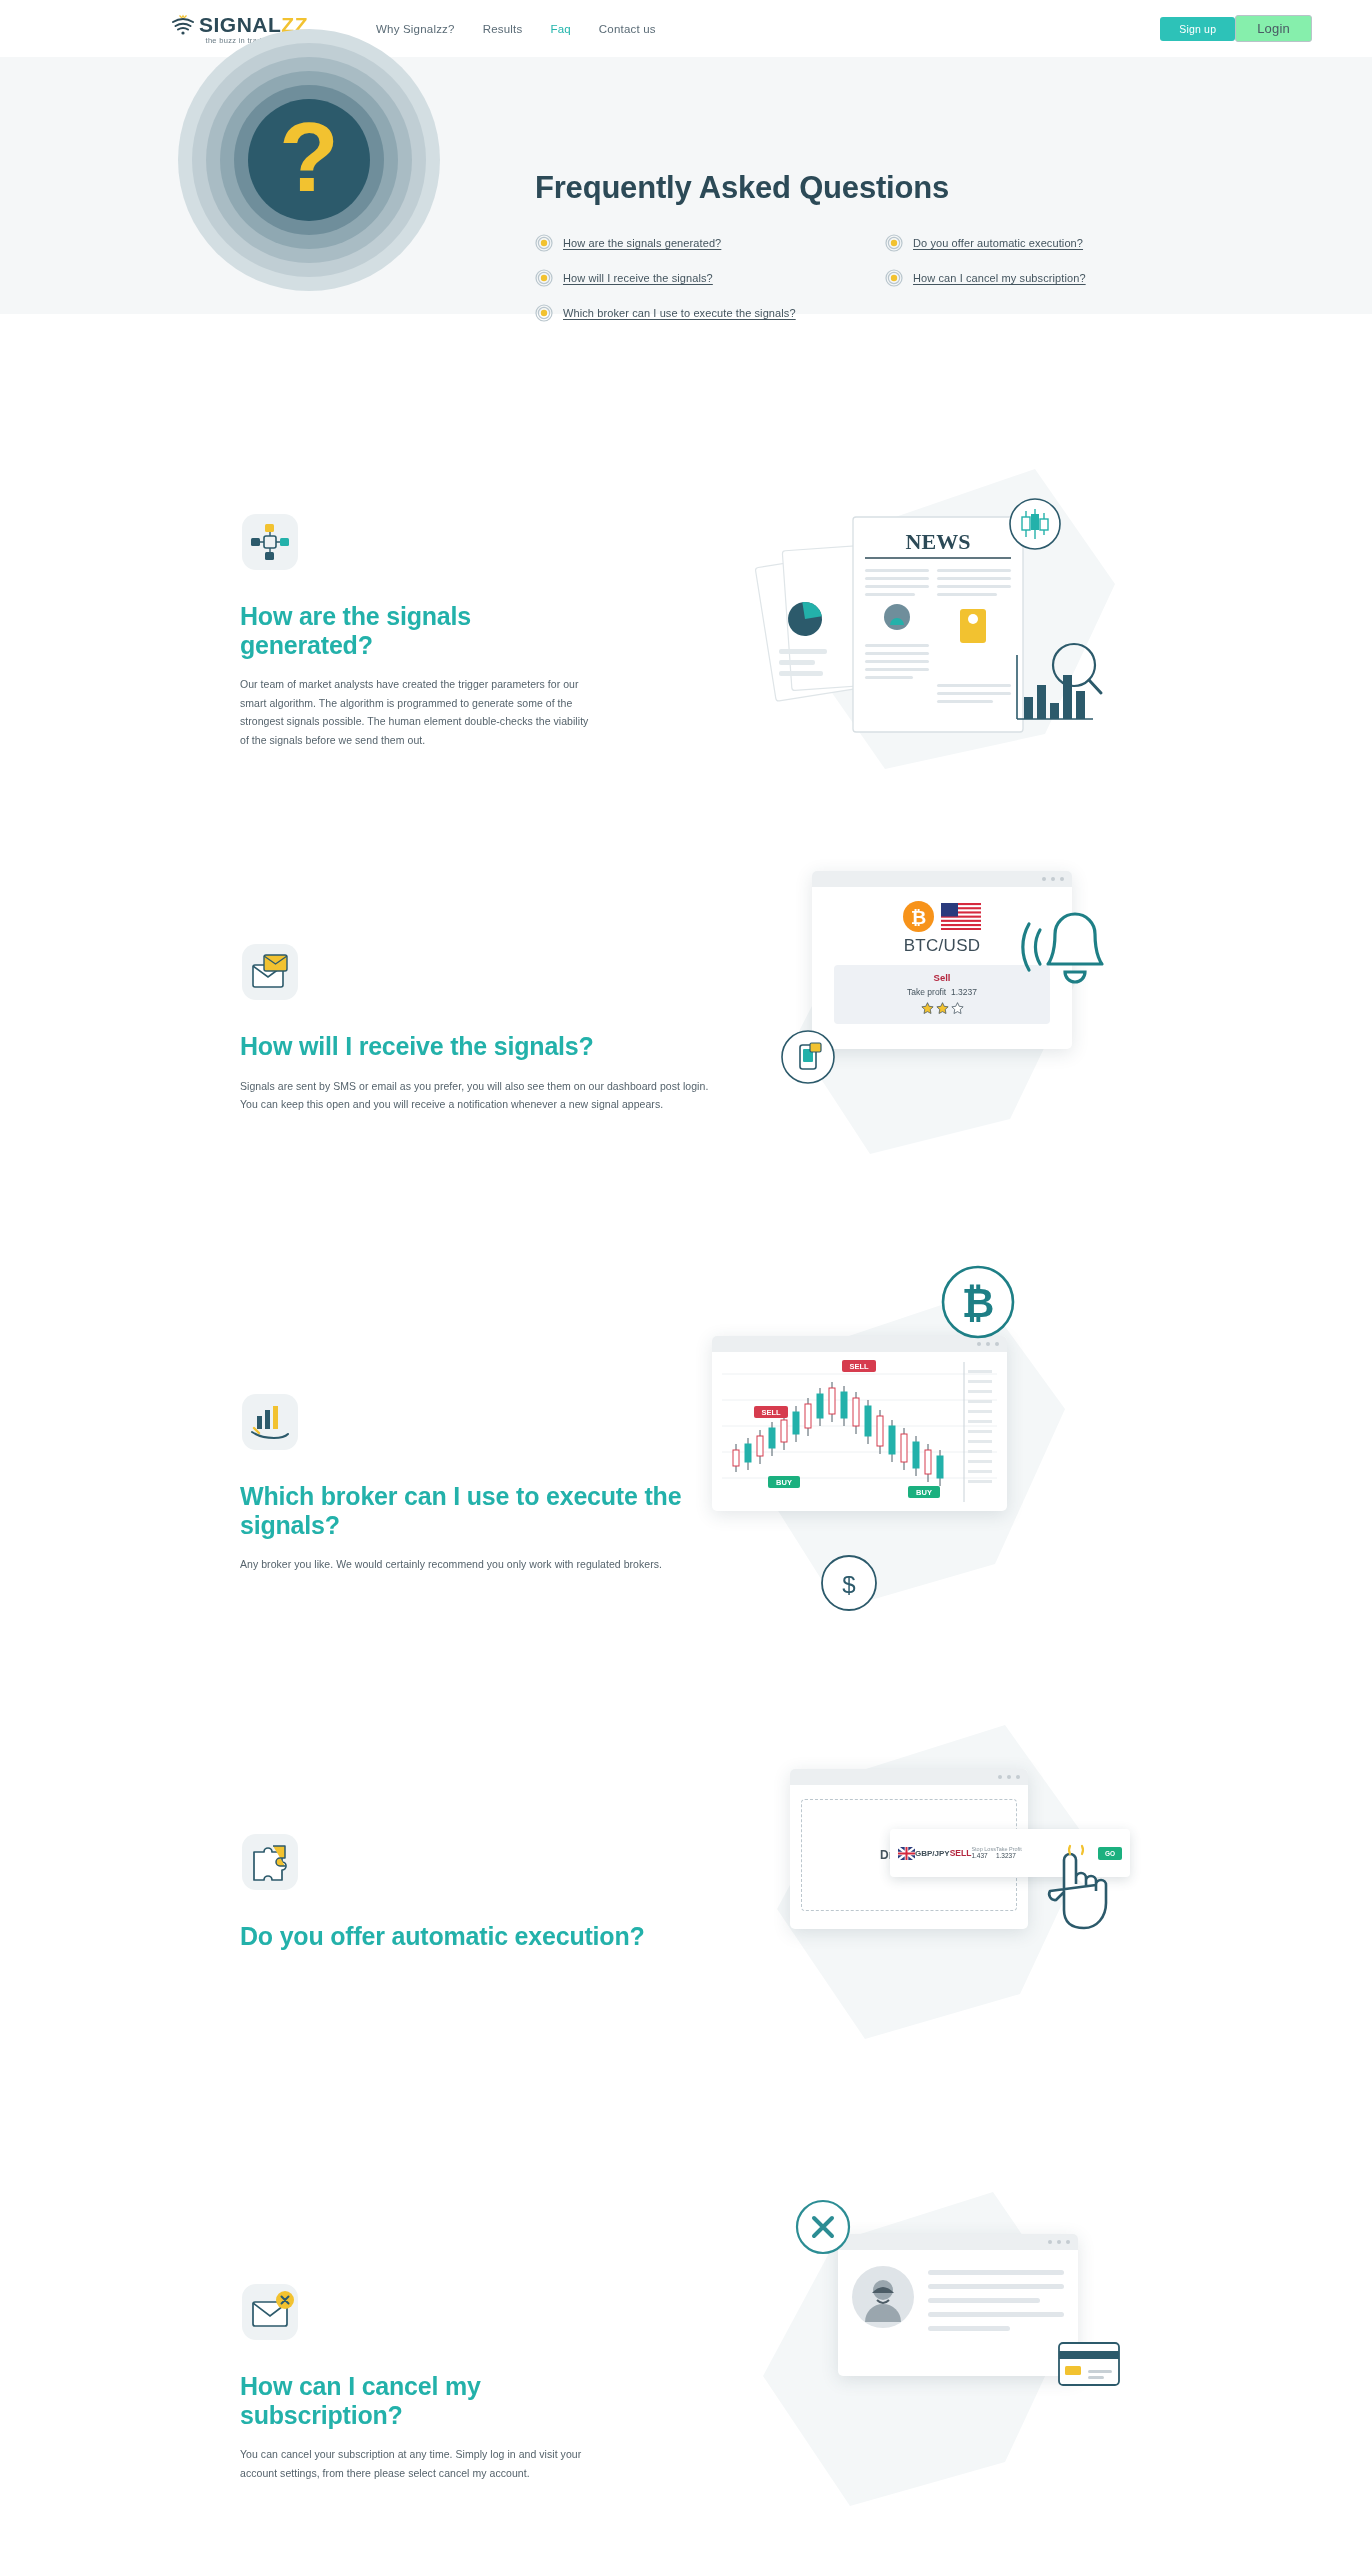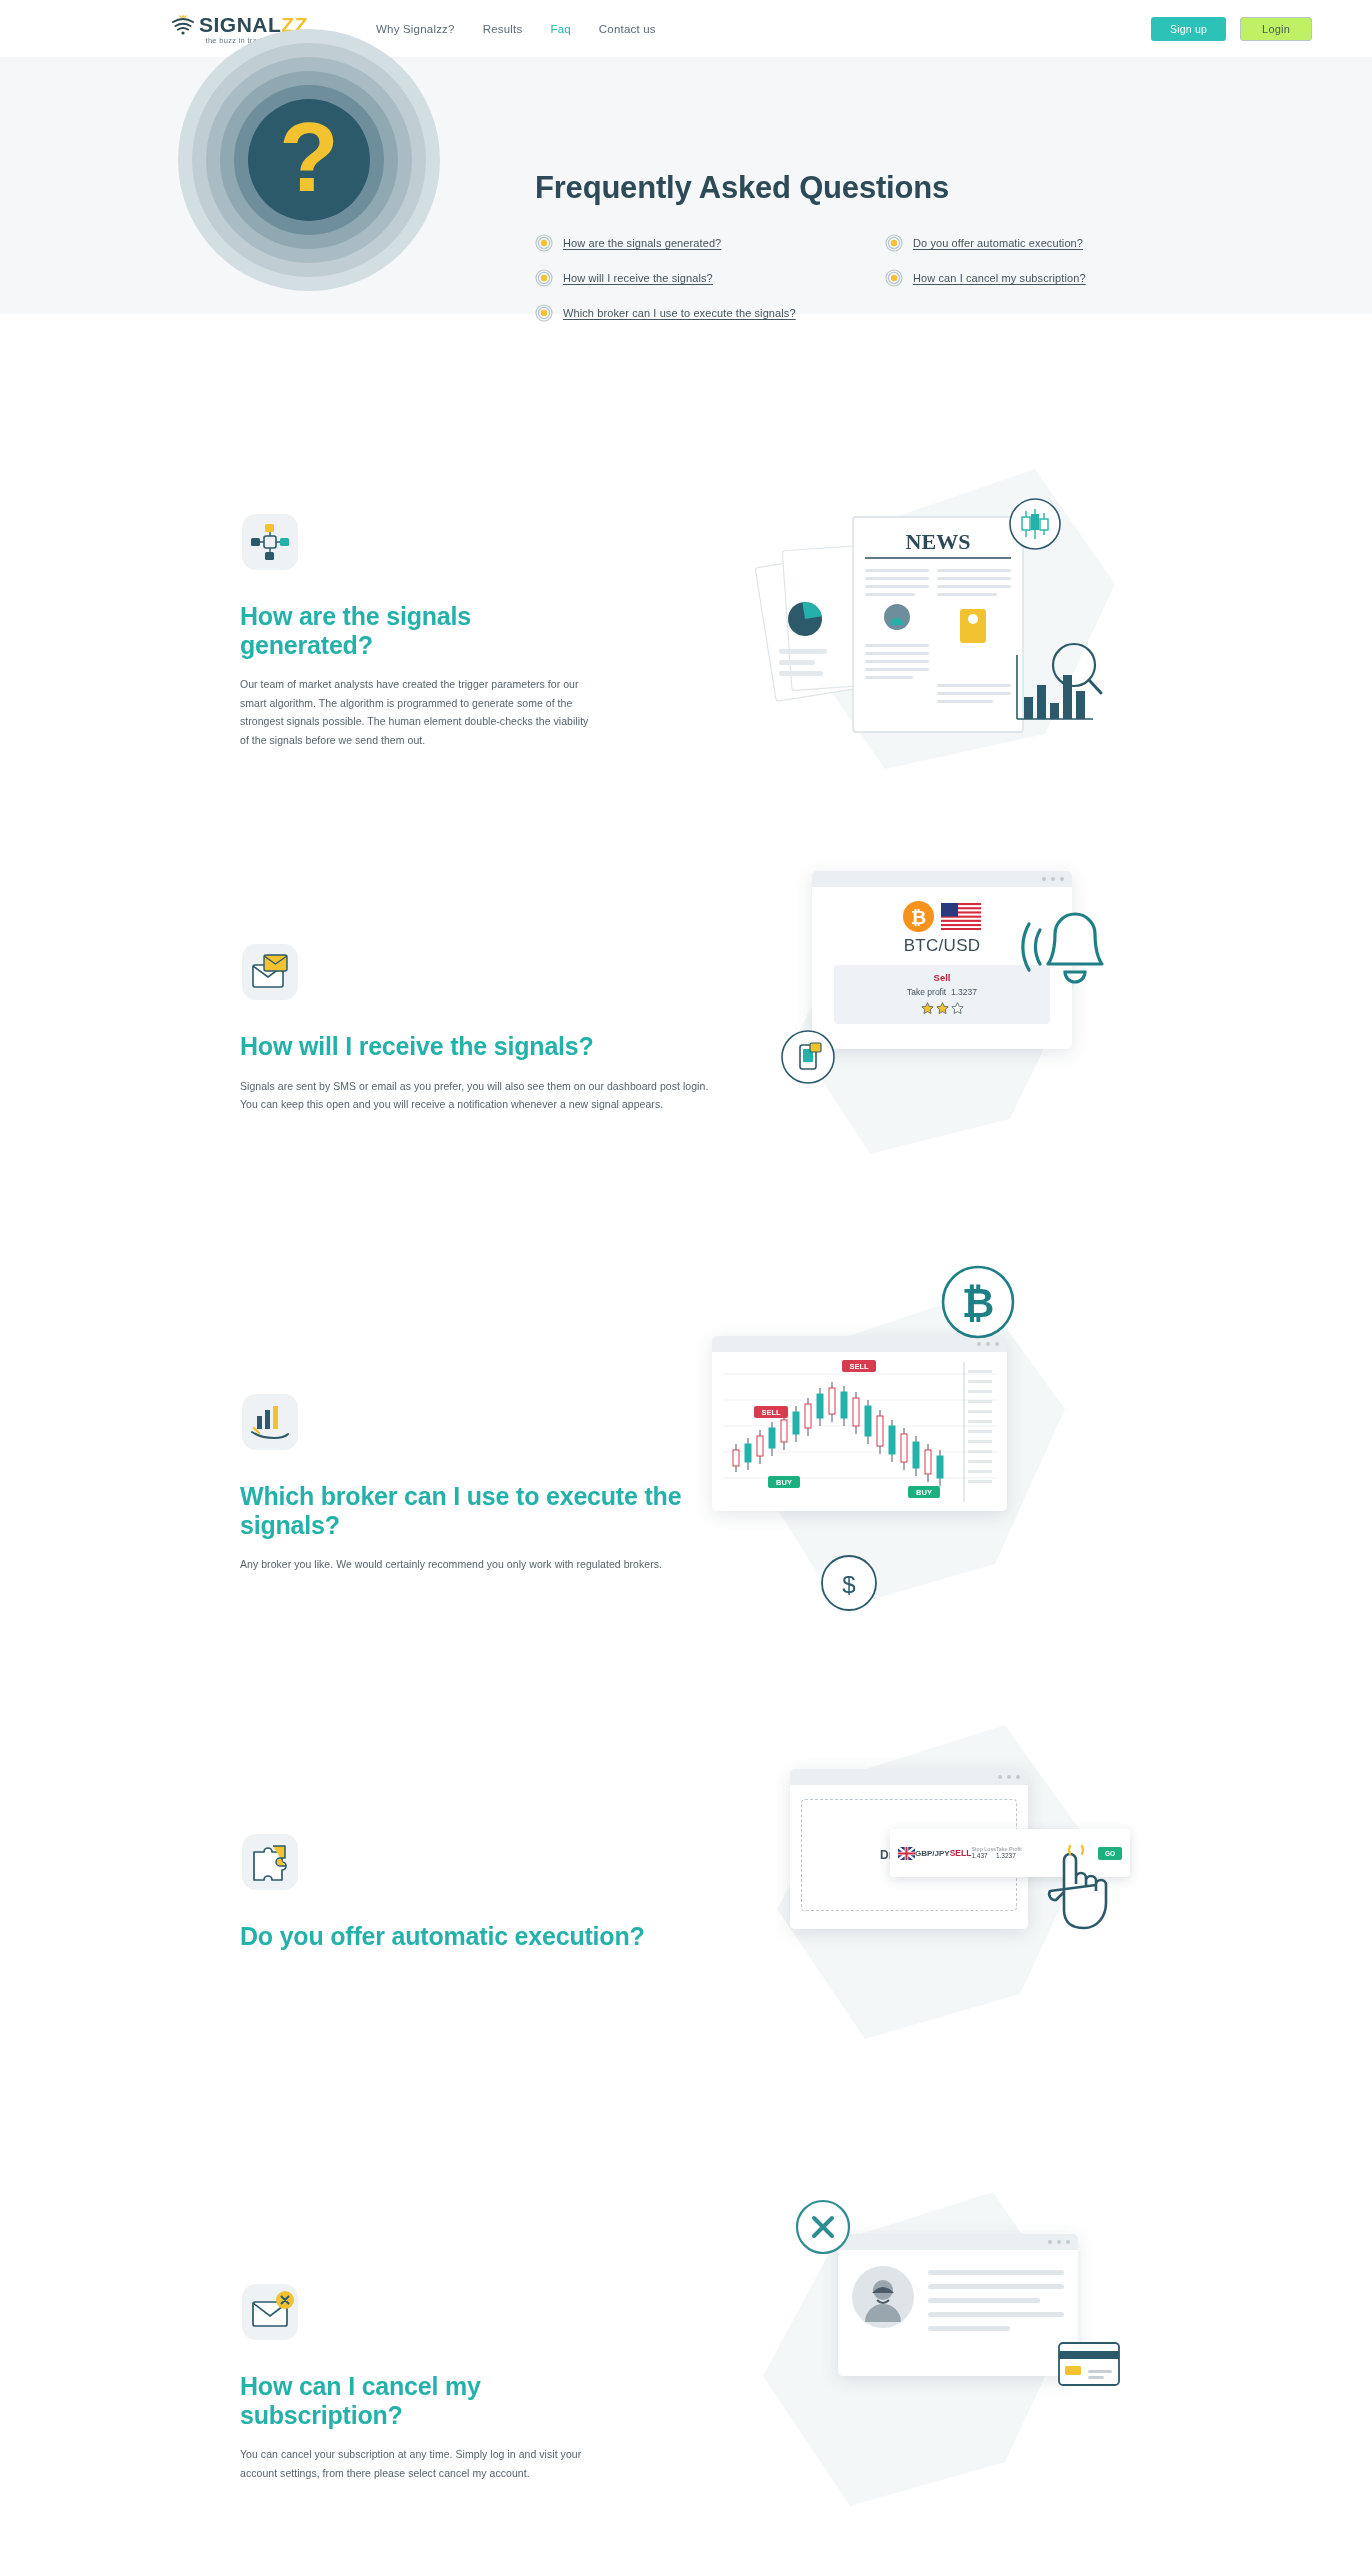--- a/index.html
+++ b/index.html
@@ -26,28 +26,28 @@
   .brand-text { font-size: 21px; font-weight: bold; letter-spacing: .5px; color: #2c4a57; font-family: "Liberation Sans", sans-serif; }
   .brand-text .zz { color: #f2c230; }
   .brand-tag { font-size: 7.5px; color: #6a7b85; letter-spacing: .3px; margin-top: 2px; }
 
   .nav { display: flex; align-items: center; gap: 28px; margin-left: 68px; }
   .nav a {
     font-size: 11.5px; color: #5a6b76; text-decoration: none; letter-spacing: .2px;
   }
   .nav a.active { color: #23b5ac; }
 
-  .auth { margin-left: auto; display: flex; align-items: center; gap: 14px; }
+  .auth { margin-left: auto; display: flex; align-items: center; }
   .btn-signup {
     background: #2dc2b8; color: #ffffff; font-size: 10.5px;
     border: none; border-radius: 3px; padding: 6px 19px; cursor: pointer;
     letter-spacing: .2px;
   }
   .btn-login {
-    background: #bef264; color: #4a5a64; font-size: 11px;
+    background: #86efac; color: #4a5a64; font-size: 13px;
     border: 1px solid #b9c3c9; border-radius: 3px; padding: 5px 21px; cursor: pointer;
     letter-spacing: .2px;
   }
 
   
   .hero {
     background: #f5f7f8;
     height: 257px;
     position: relative;
     overflow: visible;

